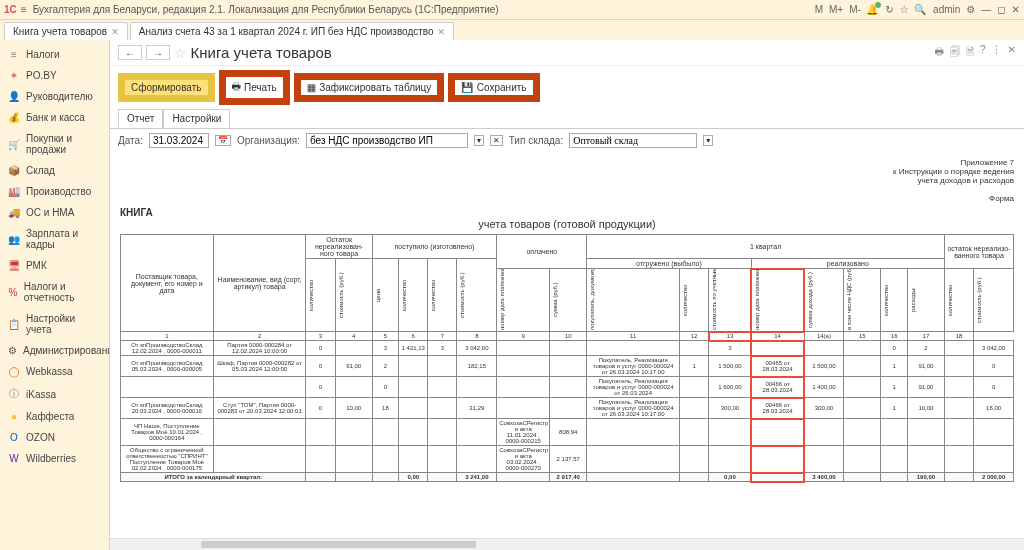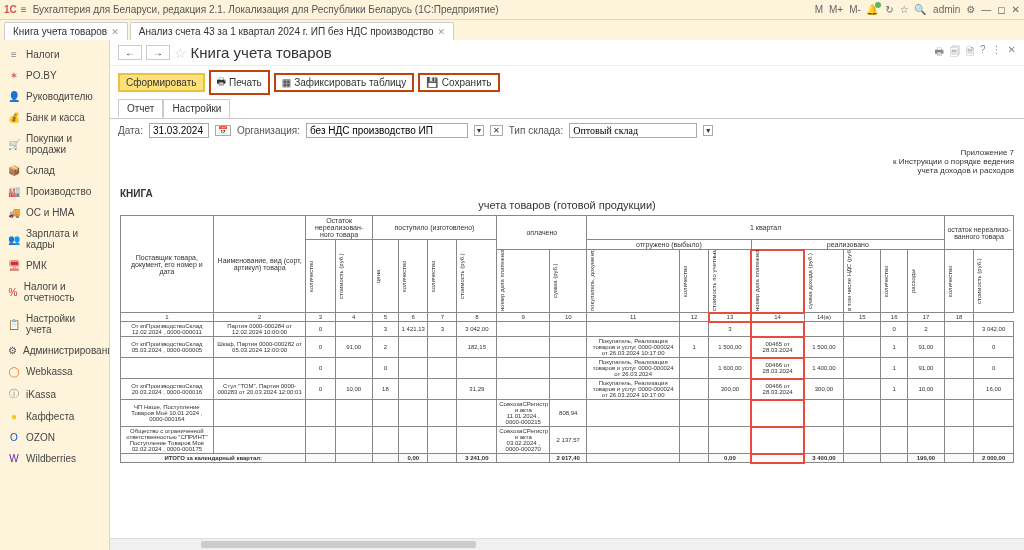--- a/index.html
+++ b/index.html
@@ -20,21 +20,21 @@
 .sidebar{width:110px;background:#fef4dc;border-right:1px solid #e0d5b5;padding-top:4px;overflow:hidden}
 .sb-item{display:flex;align-items:center;gap:6px;padding:5px 8px;font-size:10px;color:#444;cursor:pointer}
 .sb-ico{width:12px;text-align:center;font-size:10px}
 .content{flex:1;display:flex;flex-direction:column;overflow:hidden}
 .header{padding:4px 8px;display:flex;align-items:center;gap:4px;border-bottom:1px solid #eee}
 .navbtn{border:1px solid #ccc;padding:1px 6px;background:#fff;cursor:pointer;font-size:10px}
 .star{color:#ccc;font-size:14px}
 .h1{font-size:15px;font-weight:normal;color:#333}
 .header-tools{margin-left:auto;display:flex;gap:6px;color:#888}
 .toolbar{padding:4px 8px;display:flex;gap:4px;align-items:center}
-.btn{border:2px solid #c2410c;padding:2px 6px;background:#fff;font-size:10px;cursor:pointer;display:flex;align-items:center;gap:3px}
+.btn{border:7px solid #c2410c;padding:2px 6px;background:#fff;font-size:10px;cursor:pointer;display:flex;align-items:center;gap:3px}
 .btn.yellow{background:#ffe17a;border-color:#e6c341}
 .subtabs{padding:0 8px;display:flex;font-size:10px}
 .subtab{padding:3px 8px;border:1px solid #ccc;border-bottom:none;background:#fff;cursor:pointer}
 .subtab.active{background:#fff;border-bottom:1px solid #fff;position:relative;z-index:1}
 .filters{padding:4px 8px;display:flex;gap:6px;align-items:center;font-size:10px;border-top:1px solid #ccc}
 .filters label{color:#555}
 .filters input,.filters .sel{border:1px solid #aaa;padding:1px 3px;font-size:10px;background:#fff}
 .dd{border:1px solid #aaa;padding:0 2px;background:#fff;cursor:pointer;font-size:8px}
 .report{flex:1;overflow:auto;padding:6px 10px 10px 10px;position:relative}
 .annex{text-align:right;font-size:8px;color:#333;margin-bottom:4px}
@@ -206,21 +206,21 @@
       <label>Организация:</label>
       <input style="width: 162px;" value="без НДС производство ИП">
       <span class="dd">▾</span>
       <span class="dd">✕</span>
       <label>Тип склада:</label>
       <input style="width: 128px; font-family: Liberation Serif, serif;" value="Оптовый склад">
       <span class="dd">▾</span>
     </div>
     <div class="report">
       <div class="annex">
-        <div>Приложение 7</div><div>к Инструкции о порядке ведения</div><div>учета доходов и расходов</div><br>
+        <div>Приложение 7</div><div>к Инструкции о порядке ведения</div><div>учета доходов и расходов</div><br><div>Форма</div>
       </div>
       <div class="rtitle">КНИГА</div>
       <div class="rsub">учета товаров (готовой продукции)</div>
       <table class="rep">
         <colgroup>
           <col style="width:70px">
             <col style="width:70px">
             <col style="width:22px">
             <col style="width:28px">
             <col style="width:20px">

